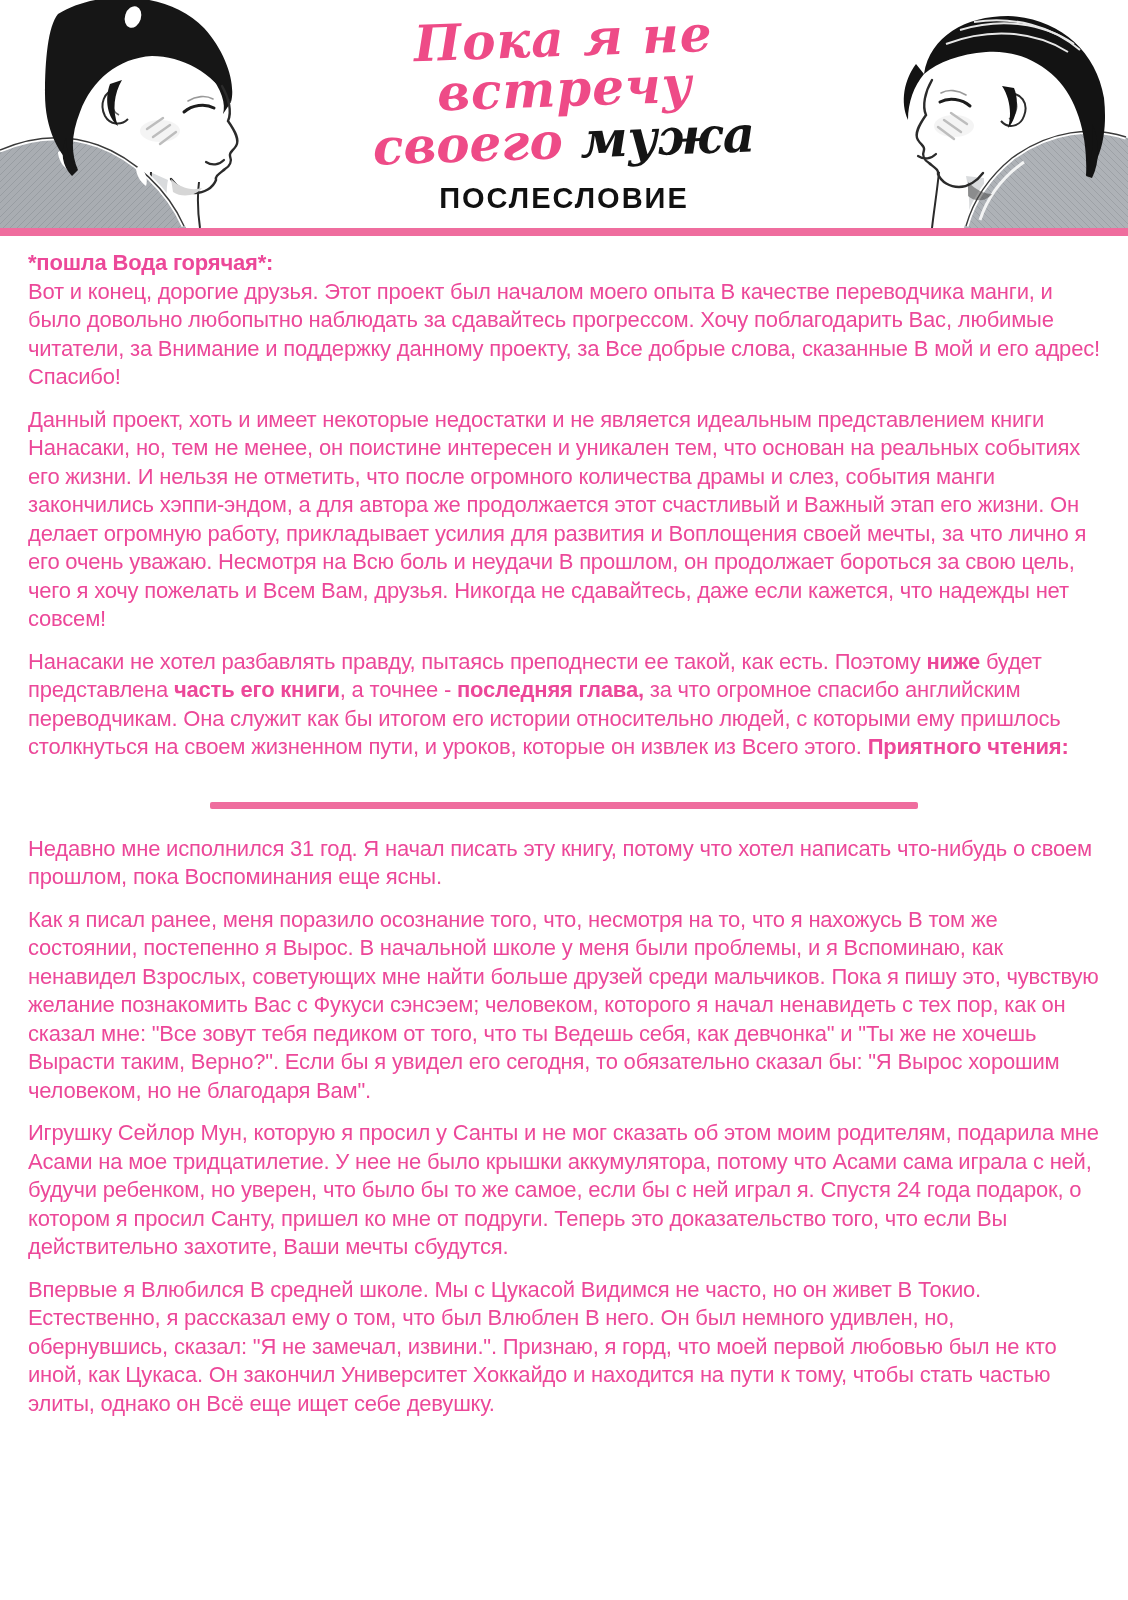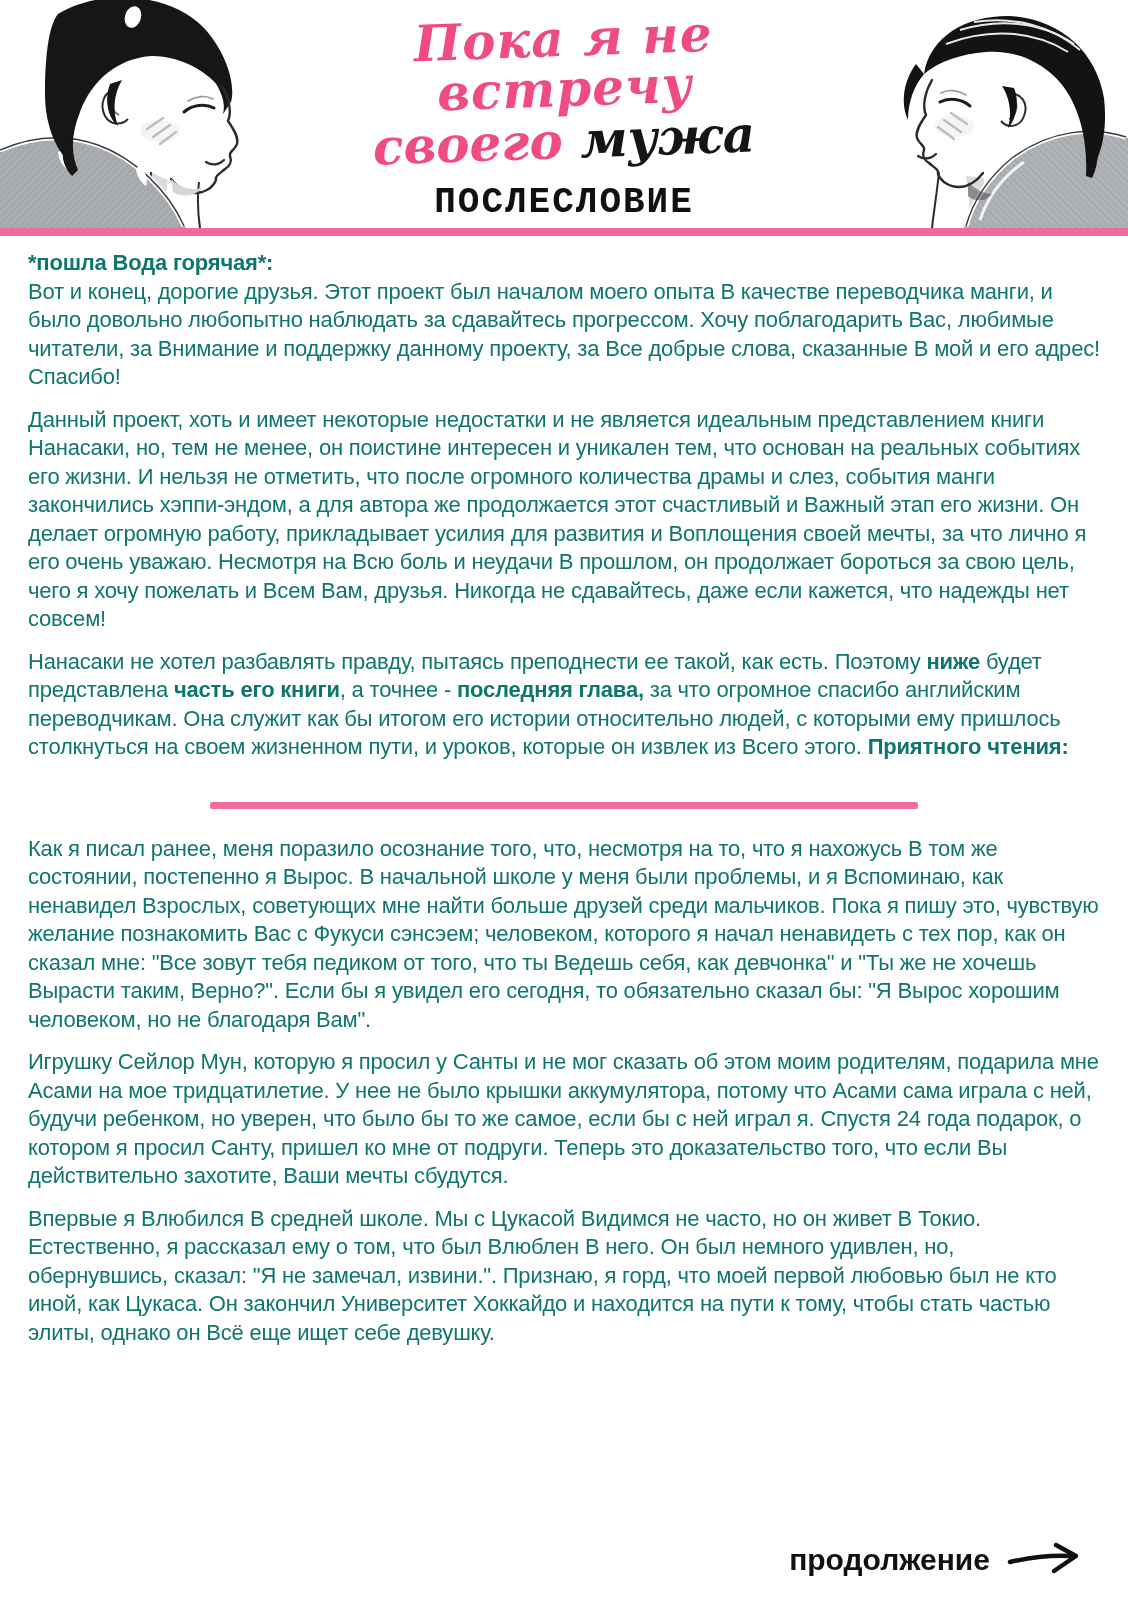--- a/index.html
+++ b/index.html
@@ -18,29 +18,29 @@
     width:560px;text-align:center;z-index:2;
   }
   .script{
     font-family:"DejaVu Serif",serif;font-style:italic;font-weight:bold;
     color:var(--title-pink,#ee4b87);
   }
   .script .l1{font-size:50px;line-height:1.0;letter-spacing:1px;transform:rotate(-2deg);}
   .script .l2{font-size:50px;line-height:1.0;margin-top:2px;transform:rotate(-2deg);}
   .script .black{color:#151515;}
   .subtitle{
-    margin-top:16px;font-size:36px;font-weight:bold;letter-spacing:2px;color:#111;
-    font-family:Liberation Mono, monospace;
+    margin-top:16px;font-size:29px;font-weight:bold;letter-spacing:2px;color:#111;
+    font-family:Liberation Sans, sans-serif;
   }
   .pink-bar{height:8px;background:var(--pink,#ef6d9e);}
   
   main{padding:13px 28px 0 28px;}
   .para{
     font-size:22px;line-height:28.5px;letter-spacing:-0.2px;
-    margin:0 0 14px 0;color:#0f766e;text-align:left;
+    margin:0 0 14px 0;color:#ec4899;text-align:left;
   }
   .para .b{font-weight:bold;}
   .mid-divider{
     width:708px;height:7px;background:var(--pink,#ef6d9e);
     margin:40px auto 26px auto;border-radius:2px;
   }
   
   footer{
     position:absolute;right:38px;bottom:20px;
     display:flex;align-items:center;gap:16px;
@@ -163,27 +163,21 @@
   <div class="pink-bar"></div>
 
   <main>
     <div id="paragraphs-top">
         <div class="para"><span class="b">*пошла Вода горячая*:</span><br><span>Вот и конец, дорогие друзья. Этот проект был началом моего опыта В качестве переводчика манги, и было довольно любопытно наблюдать за сдавайтесь прогрессом. Хочу поблагодарить Вас, любимые читатели, за Внимание и поддержку данному проекту, за Все добрые слова, сказанные В мой и его адрес! Спасибо!</span></div>
         <div class="para"><span>Данный проект, хоть и имеет некоторые недостатки и не является идеальным представлением книги Нанасаки, но, тем не менее, он поистине интересен и уникален тем, что основан на реальных событиях его жизни. И нельзя не отметить, что после огромного количества драмы и слез, события манги закончились хэппи-эндом, а для автора же продолжается этот счастливый и Важный этап его жизни. Он делает огромную работу, прикладывает усилия для развития и Воплощения своей мечты, за что лично я его очень уважаю. Несмотря на Всю боль и неудачи В прошлом, он продолжает бороться за свою цель, чего я хочу пожелать и Всем Вам, друзья. Никогда не сдавайтесь, даже если кажется, что надежды нет совсем!</span></div>
         <div class="para"><span>Нанасаки не хотел разбавлять правду, пытаясь преподнести ее такой, как есть. Поэтому </span><span class="b">ниже</span><span> будет представлена </span><span class="b">часть его книги</span><span>, а точнее - </span><span class="b">последняя глава,</span><span> за что огромное спасибо английским переводчикам. Она служит как бы итогом его истории относительно людей, с которыми ему пришлось столкнуться на своем жизненном пути, и уроков, которые он извлек из Всего этого. </span><span class="b">Приятного чтения:</span></div>
       </div>
     <div class="mid-divider"></div>
     <div id="paragraphs-bottom">
+        <div class="para"><span>Недавно мне исполнился 31 год. Я начал писать эту книгу, потому что хотел написать что-нибудь о своем прошлом, пока Воспоминания еще ясны.</span></div>
         <div class="para"><span>Как я писал ранее, меня поразило осознание того, что, несмотря на то, что я нахожусь В том же состоянии, постепенно я Вырос. В начальной школе у меня были проблемы, и я Вспоминаю, как ненавидел Взрослых, советующих мне найти больше друзей среди мальчиков. Пока я пишу это, чувствую желание познакомить Вас с Фукуси сэнсэем; человеком, которого я начал ненавидеть с тех пор, как он сказал мне: "Все зовут тебя педиком от того, что ты Ведешь себя, как девчонка" и "Ты же не хочешь Вырасти таким, Верно?". Если бы я увидел его сегодня, то обязательно сказал бы: "Я Вырос хорошим человеком, но не благодаря Вам".</span></div>
         <div class="para"><span>Игрушку Сейлор Мун, которую я просил у Санты и не мог сказать об этом моим родителям, подарила мне Асами на мое тридцатилетие. У нее не было крышки аккумулятора, потому что Асами сама играла с ней, будучи ребенком, но уверен, что было бы то же самое, если бы с ней играл я. Спустя 24 года подарок, о котором я просил Санту, пришел ко мне от подруги. Теперь это доказательство того, что если Вы действительно захотите, Ваши мечты сбудутся.</span></div>
         <div class="para"><span>Впервые я Влюбился В средней школе. Мы с Цукасой Видимся не часто, но он живет В Токио. Естественно, я рассказал ему о том, что был Влюблен В него. Он был немного удивлен, но, обернувшись, сказал: "Я не замечал, извини.". Признаю, я горд, что моей первой любовью был не кто иной, как Цукаса. Он закончил Университет Хоккайдо и находится на пути к тому, чтобы стать частью элиты, однако он Всё еще ищет себе девушку.</span></div>
       </div>
   </main>
 
-  <footer>
-    <span>продолжение</span>
-    <svg width="84" height="40" viewBox="0 0 84 40" aria-hidden="true">
-      <path d="M4,22 C26,17 46,15 64,16" fill="none" stroke="#111111" stroke-width="4.5" stroke-linecap="round"></path>
-      <path d="M50,5 L70,16 L48,31" fill="none" stroke="#111111" stroke-width="4.5" stroke-linecap="round" stroke-linejoin="round"></path>
-    </svg>
-  </footer>
 
 </div>
 
 </body></html>

